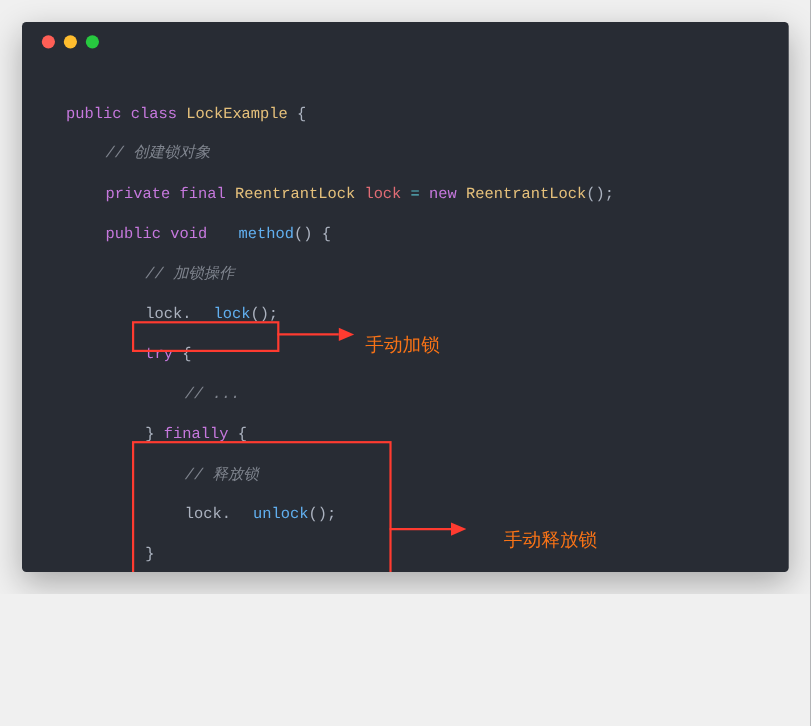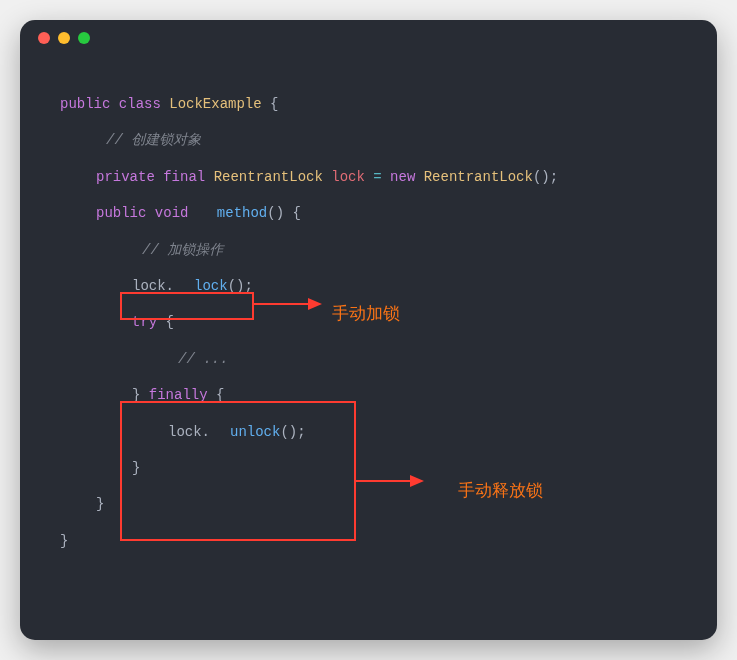--- a/index.html
+++ b/index.html
@@ -3,23 +3,23 @@
 <meta charset="utf-8">
 <style>
   body {
     margin: 0;
     padding: 20px;
     background: #f0f0f0;
     font-family: "Consolas", "Monaco", "Courier New", monospace;
   }
   .window {
     width: 697px;
-    height: 620px;
+    height: 500px;
     background: #282c34;
-    border-radius: 15px;
+    border-radius: 4px;
     box-shadow: 0 10px 30px rgba(0,0,0,0.3);
     position: relative;
     overflow: hidden;
   }
   .titlebar {
     height: 36px;
     display: flex;
     align-items: center;
     padding-left: 18px;
     gap: 8px;
@@ -36,21 +36,21 @@
     padding: 30px 28px 30px 40px;
     font-size: 14px;
     line-height: 2.6;
     color: #abb2bf;
     position: relative;
   }
   .kw-purple { color: #c678dd; }
   .kw-red { color: #e06c75; }
   .fn-blue { color: #61afef; margin-left: 20px; }
   .type-yellow { color: #e5c07b; }
-  .comment { color: #7f848e; font-style: italic; margin-left: 10px; }
+  .comment { color: #7f848e; font-style: italic; }
   .plain { color: #abb2bf; }
   .op { color: #56b6c2; }
   .line { white-space: pre; }
   .indent1 { padding-left: 36px; }
   .indent2 { padding-left: 72px; }
   .indent3 { padding-left: 108px; }
   .red-box {
     position: absolute;
     border: 2px solid #ff3b30;
     pointer-events: none;
@@ -91,20 +91,21 @@
     <div class="line indent2"><span class="comment">// 加锁操作</span></div>
 
     <div class="line indent2"><span class="plain">lock.</span><span class="fn-blue">lock</span><span class="plain">();</span></div>
 
     <div class="line indent2"><span class="kw-purple">try</span><span class="plain"> {</span></div>
 
     <div class="line indent3"><span class="comment">// ...</span></div>
 
     <div class="line indent2"><span class="plain">} </span><span class="kw-purple">finally</span><span class="plain"> {</span></div>
 
+    <div class="line indent3"><span class="comment">// 释放锁</span></div>
 
     <div class="line indent3"><span class="plain">lock.</span><span class="fn-blue">unlock</span><span class="plain">();</span></div>
 
     <div class="line indent2"><span class="plain">}</span></div>
 
     <div class="line indent1"><span class="plain">}</span></div>
 
     <div class="line"><span class="plain">}</span></div>
 
     <div class="red-box" style="left:100px; top:236px; width:130px; height:24px;"></div>

